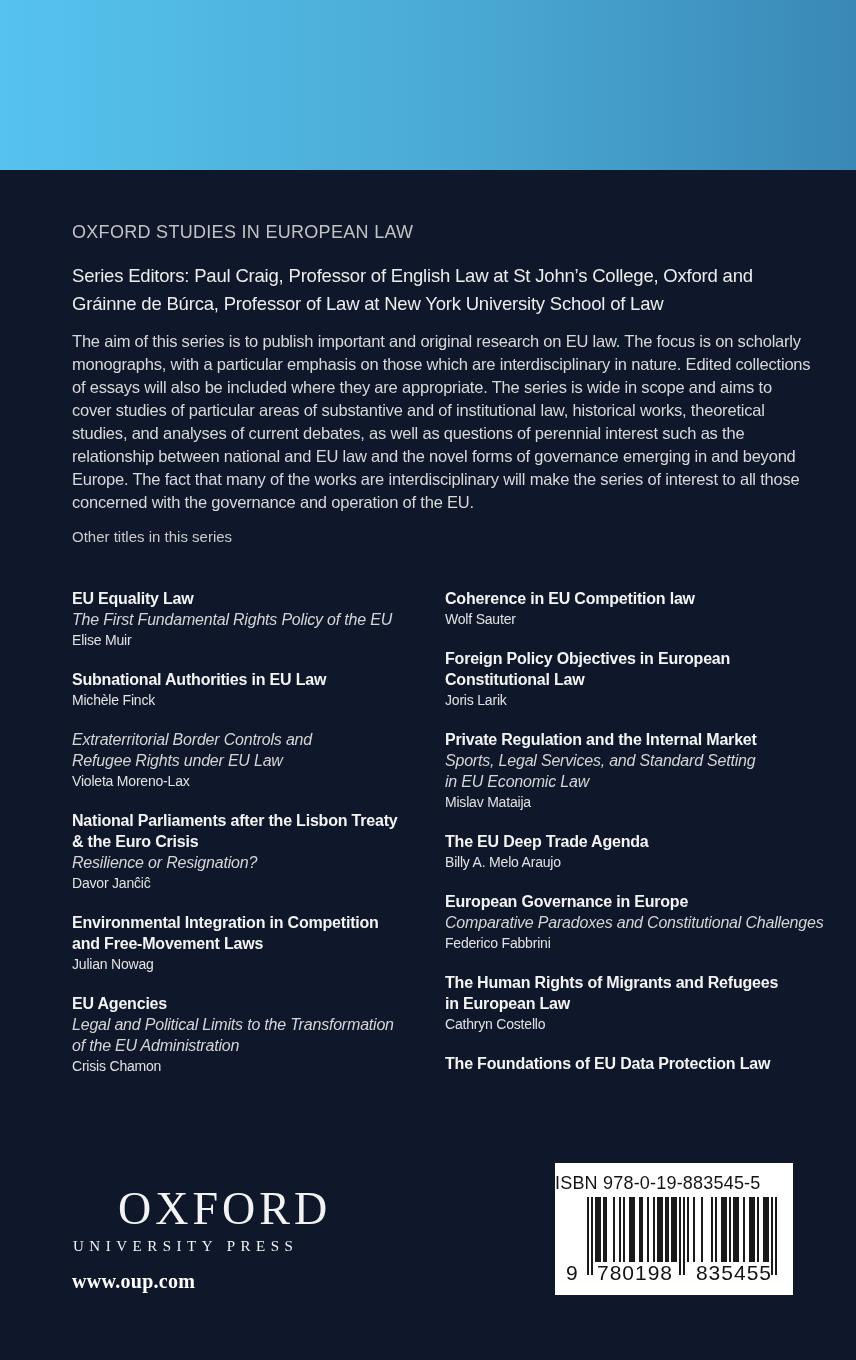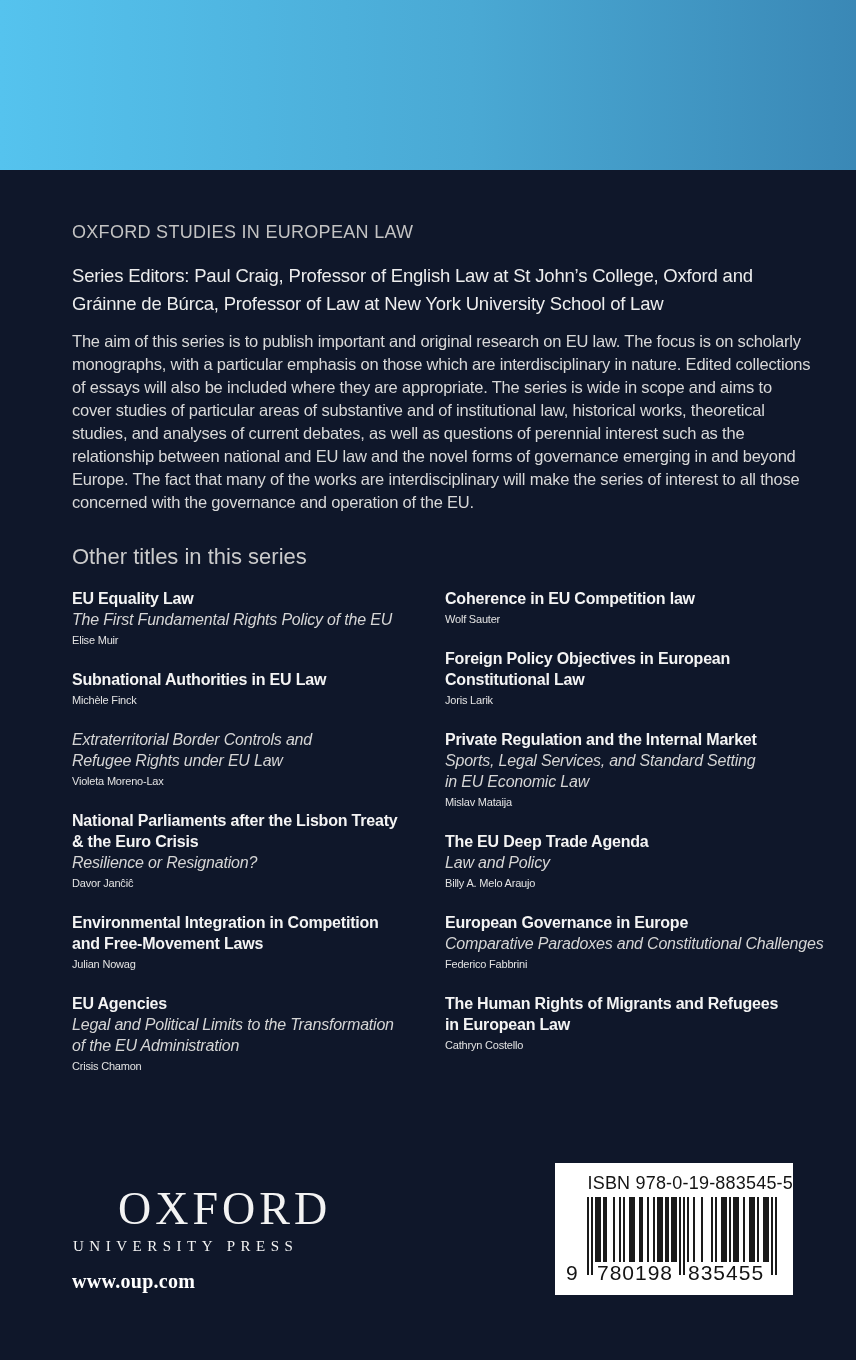--- a/index.html
+++ b/index.html
@@ -28,40 +28,40 @@
     position: absolute; left: 72px; top: 262px; width: 744px;
     font-size: 18.5px; line-height: 28px; letter-spacing: -0.2px;
     color: #ededed; white-space: pre-line;
   }
   .description {
     position: absolute; left: 72px; top: 330px; width: 740px;
     font-size: 16.5px; line-height: 23px; letter-spacing: -0.2px;
     color: #d8d8d8;
   }
   .other-heading {
-    position: absolute; left: 72px; top: 544px;
-    font-size: 22px; color: #cbcbcb;
+    position: absolute; left: 72px; top: 528px;
+    font-size: 15px; color: #cbcbcb;
   }
   .columns {
     position: absolute; left: 72px; top: 588px; width: 760px;
     display: flex;
   }
   .col-left { width: 373px; flex: none; }
   .col-right { flex: 1; }
   .entry { margin-bottom: 18px; }
   .bt {
     font-weight: bold; font-size: 16px; line-height: 21px;
     color: #f4f4f4; white-space: pre-line; letter-spacing: -0.2px;
   }
   .bs {
     font-style: italic; font-size: 16px; line-height: 21px;
     color: #d5d5d5; white-space: pre-line; letter-spacing: -0.2px;
   }
   .ba {
-    font-size: 11px; line-height: 21px;
+    font-size: 14px; line-height: 21px;
     color: #e2e2e2; letter-spacing: -0.2px;
   }
   .logo {
     position: absolute; left: 70px; top: 1186px;
     color: #f3f3f3; font-family: "Liberation Serif", serif;
   }
   .logo-oxford {
     font-size: 46px; line-height: 46px; letter-spacing: 4px; margin-left: 48px;
   }
   .logo-press {
@@ -71,31 +71,31 @@
     position: absolute; left: 72px; top: 1270px;
     font-family: "Liberation Serif", serif; font-weight: bold;
     font-size: 20px; color: #ffffff; letter-spacing: 0.3px;
   }
   .barcode-box {
     position: absolute; left: 555px; top: 1163px;
     width: 238px; height: 132px; background: #ffffff;
   }
   .isbn {
     position: absolute; left: 0; top: 10px; width: 238px;
-    text-align: right; font-size: 18px; letter-spacing: 0.2px;
+    text-align: left; font-size: 18px; letter-spacing: 0.2px;
     color: #141414;
   }
   .ean { position: absolute; left: 32px; top: 34px; width: 190px; height: 78px; }
   .ean-digit, .ean-group {
     position: absolute; top: 98px;
     font-size: 21px; color: #141414; font-family: "Liberation Sans", sans-serif;
   }
   .d9 { left: 11px; }
   .g1 { left: 38px; width: 84px; text-align: center; letter-spacing: 1px; }
-  .g2 { left: 133px; width: 84px; text-align: left; letter-spacing: 1px; }
+  .g2 { left: 133px; width: 84px; text-align: right; letter-spacing: 1px; }
 </style>
 </head>
 <body>
 
 <div class="cover">
 
   <div class="band"></div>
 
   <div class="series-label">OXFORD STUDIES IN EUROPEAN LAW</div>
 
@@ -151,34 +151,34 @@
           <div class="ba">Joris Larik</div>
         </div>
         <div class="entry">
           <div class="bt">Private Regulation and the Internal Market</div>
           <div class="bs">Sports, Legal Services, and Standard Setting
 in EU Economic Law</div>
           <div class="ba">Mislav Mataija</div>
         </div>
         <div class="entry">
           <div class="bt">The EU Deep Trade Agenda</div>
-          <div class="bs">Law and Policy</div>
           <div class="ba">Billy A. Melo Araujo</div>
         </div>
         <div class="entry">
           <div class="bt">European Governance in Europe</div>
           <div class="bs">Comparative Paradoxes and Constitutional Challenges</div>
           <div class="ba">Federico Fabbrini</div>
         </div>
         <div class="entry">
           <div class="bt">The Human Rights of Migrants and Refugees
 in European Law</div>
           <div class="ba">Cathryn Costello</div>
         </div>
         <div class="entry">
+          <div class="bt">The Foundations of EU Data Protection Law</div>
         </div>
       </div>
   </div>
 
   <div class="logo">
     <div class="logo-oxford">OXFORD</div>
     <div class="logo-press">UNIVERSITY PRESS</div>
   </div>
 
   <div class="website">www.oup.com</div>

